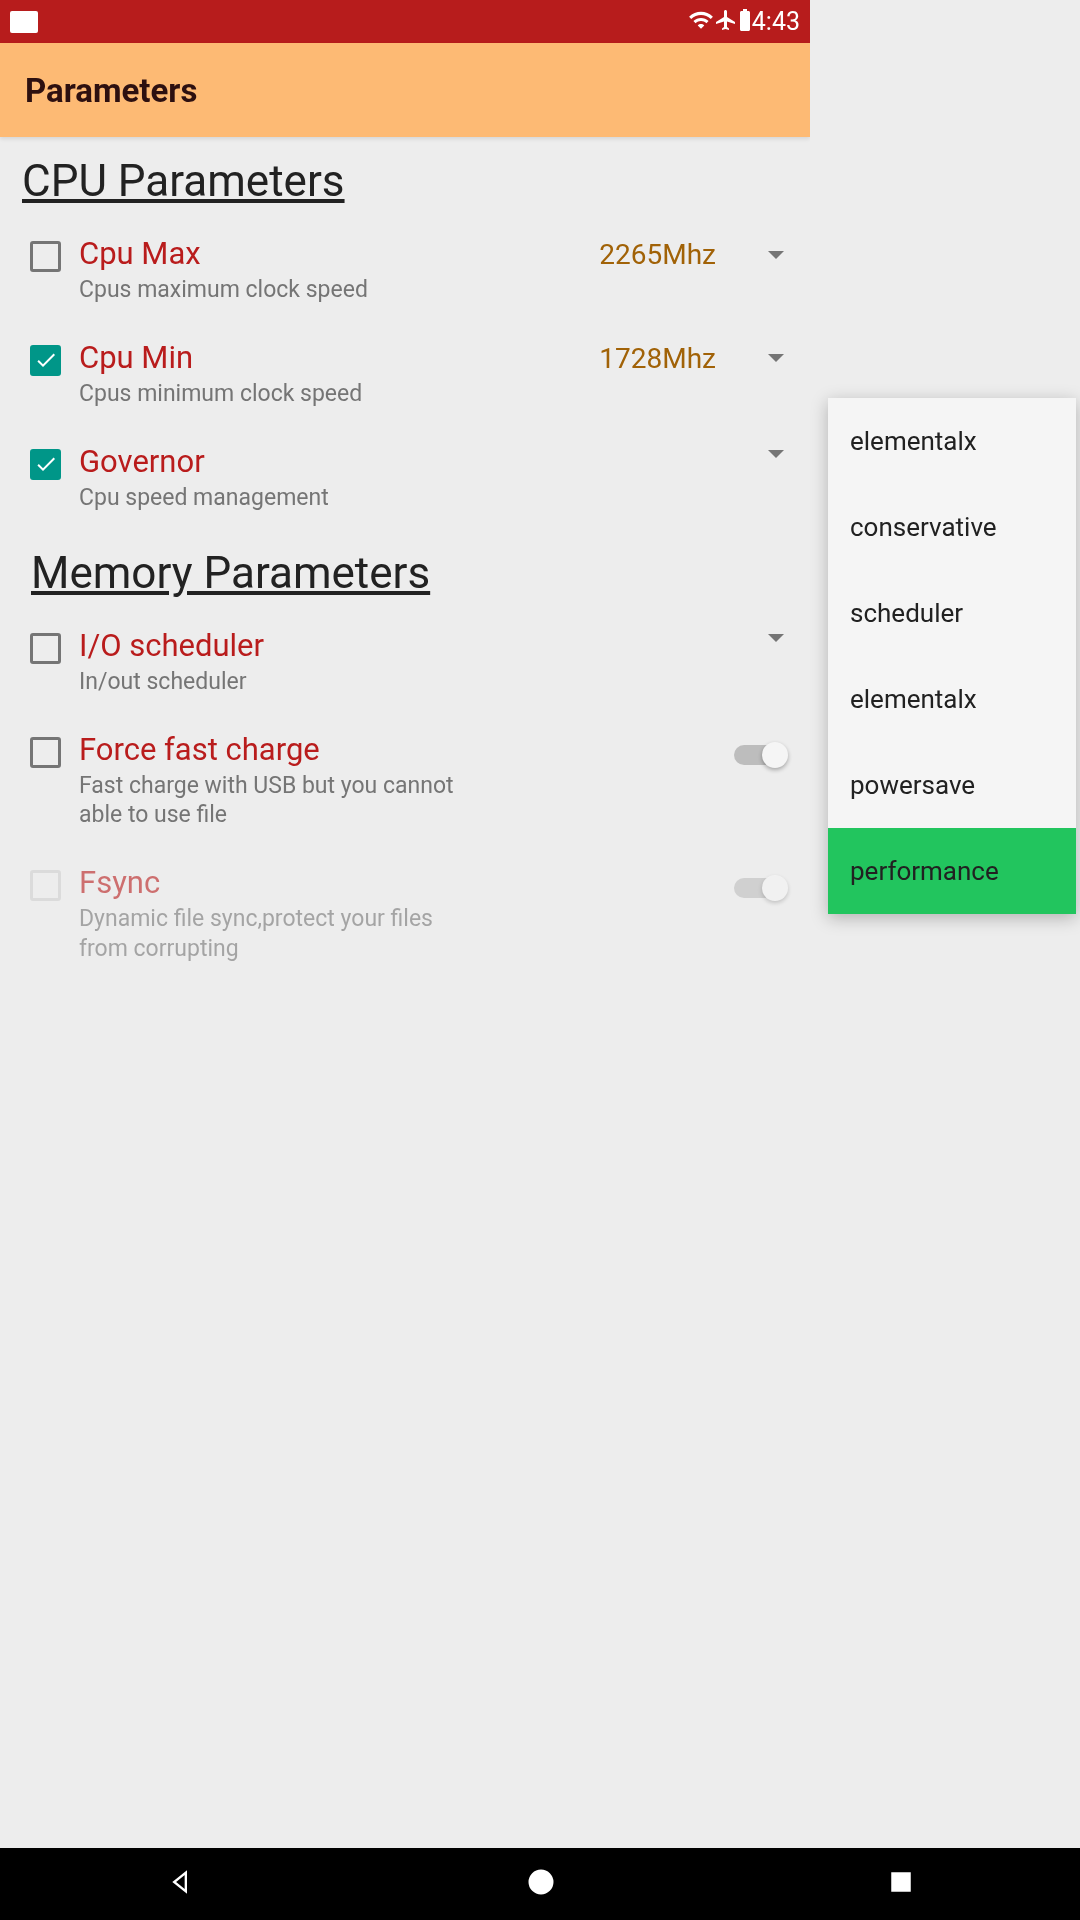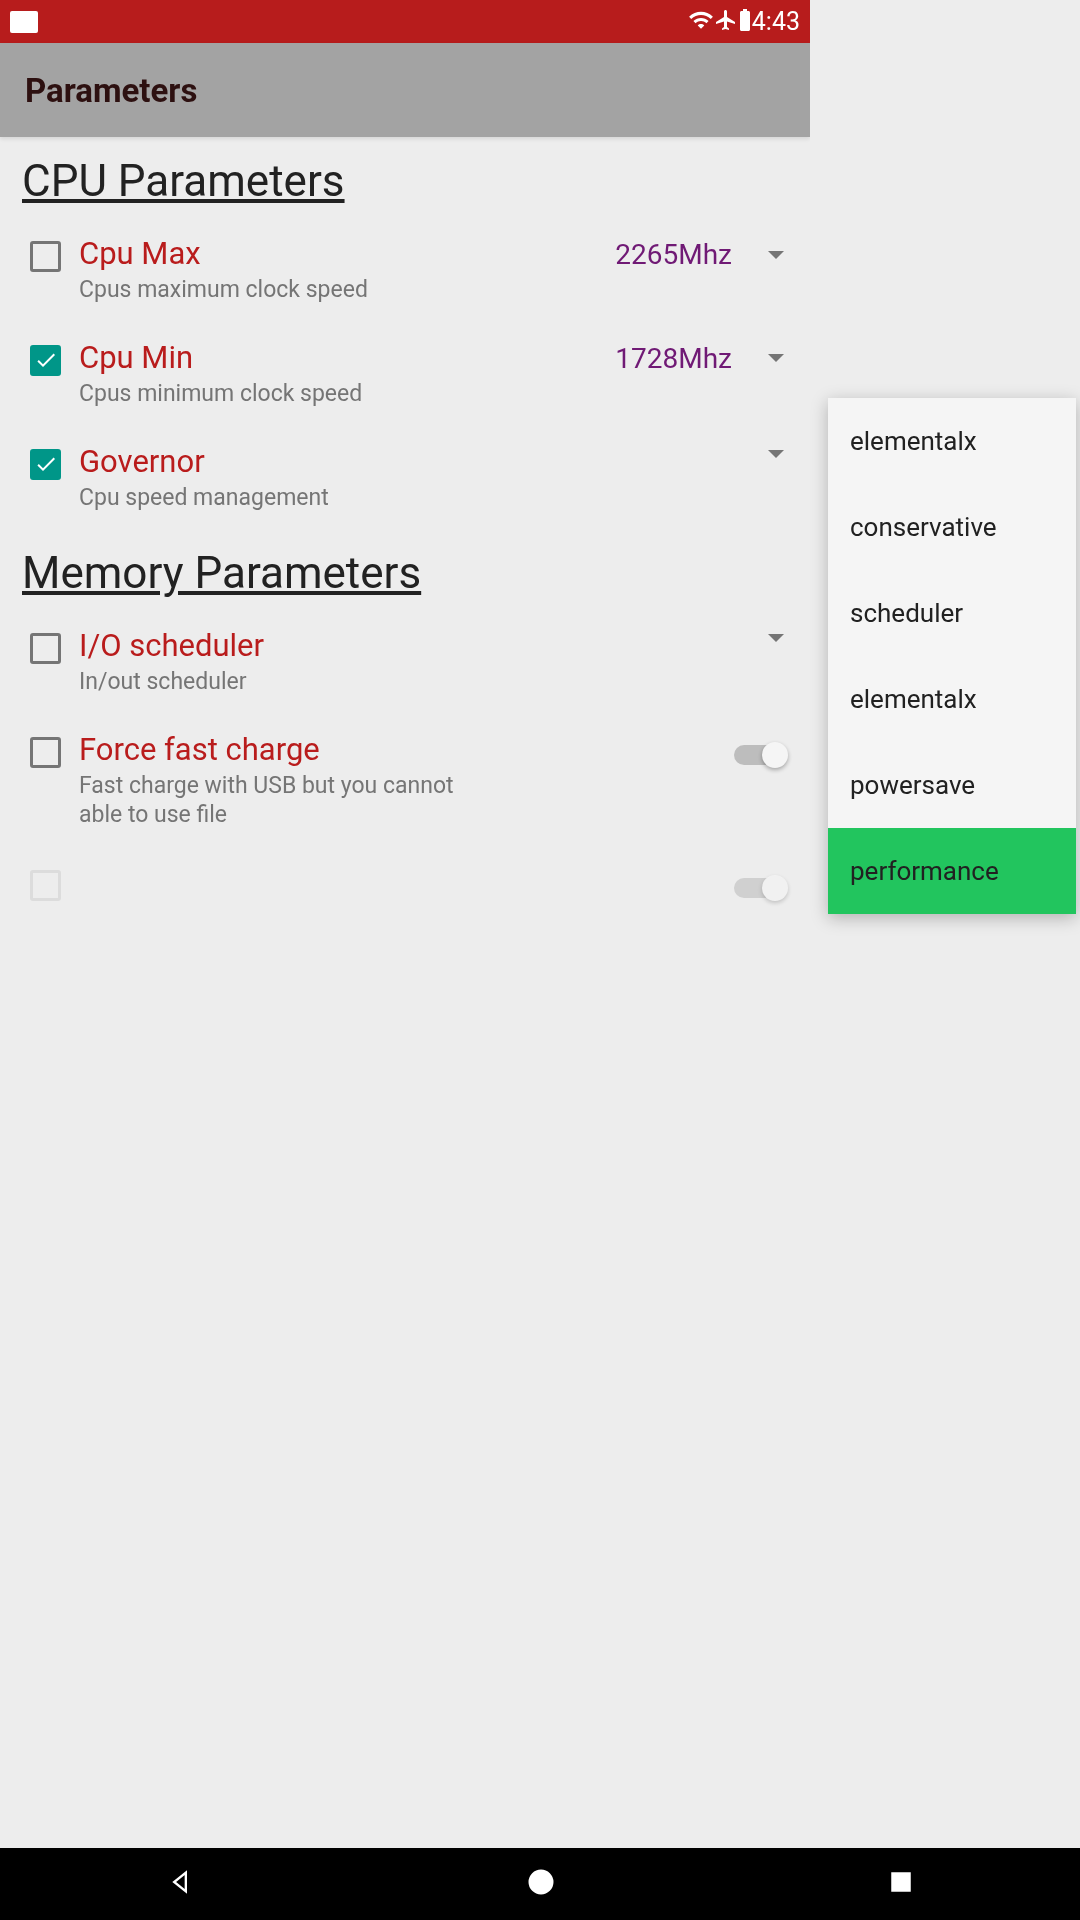--- a/index.html
+++ b/index.html
@@ -62,21 +62,21 @@
     }
     
     .status-time {
       font-size: 25px;
       font-weight: 400;
       color: white;
     }
     
     .app-bar {
       height: 94px;
-      background: #a3a3a3;
+      background: #fdba74;
       display: flex;
       align-items: center;
       padding: 0 25px;
       box-shadow: 0 2px 4px rgba(0,0,0,0.1);
     }
     
     .app-title {
       font-size: 33px;
       font-weight: 700;
       color: #2d1010;
@@ -149,22 +149,22 @@
     }
     
     .param-value-container {
       display: flex;
       align-items: center;
       margin-top: 3px;
     }
     
     .param-value {
       font-size: 28px;
-      color: #701a75;
-      margin-right: 36px;
+      color: #a16207;
+      margin-right: 52px;
     }
     
     .dropdown-arrow {
       width: 0;
       height: 0;
       border-left: 8px solid transparent;
       border-right: 8px solid transparent;
       border-top: 8px solid #757575;
       margin-right: 4px;
     }
@@ -299,21 +299,21 @@
     </div>
     <div class="param-text">
       <div class="param-title">Governor</div>
       <div class="param-description">Cpu speed management</div>
     </div>
     <div class="param-value-container" style="position:absolute; right:0; top:4px;">
       <div class="dropdown-arrow"></div>
     </div>
   </div>
 
-  <div class="section-header" style="margin-top:24px;">Memory Parameters</div>
+  <div class="section-header" style="margin-top:24px;margin-left:9px;">Memory Parameters</div>
 
   <div class="param-row">
     <div class="checkbox"></div>
     <div class="param-text">
       <div class="param-title">I/O scheduler</div>
       <div class="param-description">In/out scheduler</div>
     </div>
     <div class="param-value-container" style="position:absolute; right:0; top:4px;">
       <div class="dropdown-arrow"></div>
     </div>
@@ -323,20 +323,24 @@
     <div class="checkbox"></div>
     <div class="param-text" style="max-width:380px;">
       <div class="param-title">Force fast charge</div>
       <div class="param-description">Fast charge with USB but you cannot able to use file</div>
     </div>
     <div class="toggle-switch" style="position:absolute; right:0; top:4px;"></div>
   </div>
 
   <div class="param-row" style="opacity:0.6;">
     <div class="checkbox disabled"></div>
+    <div class="param-text" style="max-width:380px;">
+      <div class="param-title">Fsync</div>
+      <div class="param-description">Dynamic file sync,protect your files from corrupting</div>
+    </div>
     <div class="toggle-switch" style="position:absolute; right:0; top:4px;"></div>
   </div>
 
   <div class="dropdown-menu">
     <div class="dropdown-item">elementalx</div>
     <div class="dropdown-item">conservative</div>
     <div class="dropdown-item">scheduler</div>
     <div class="dropdown-item">elementalx</div>
     <div class="dropdown-item">powersave</div>
     <div class="dropdown-item highlighted">performance</div>

